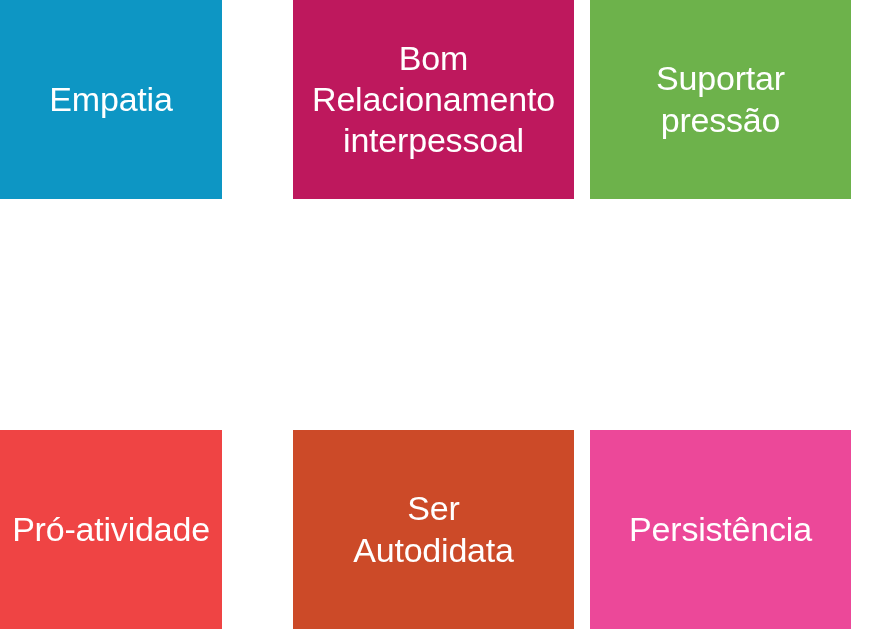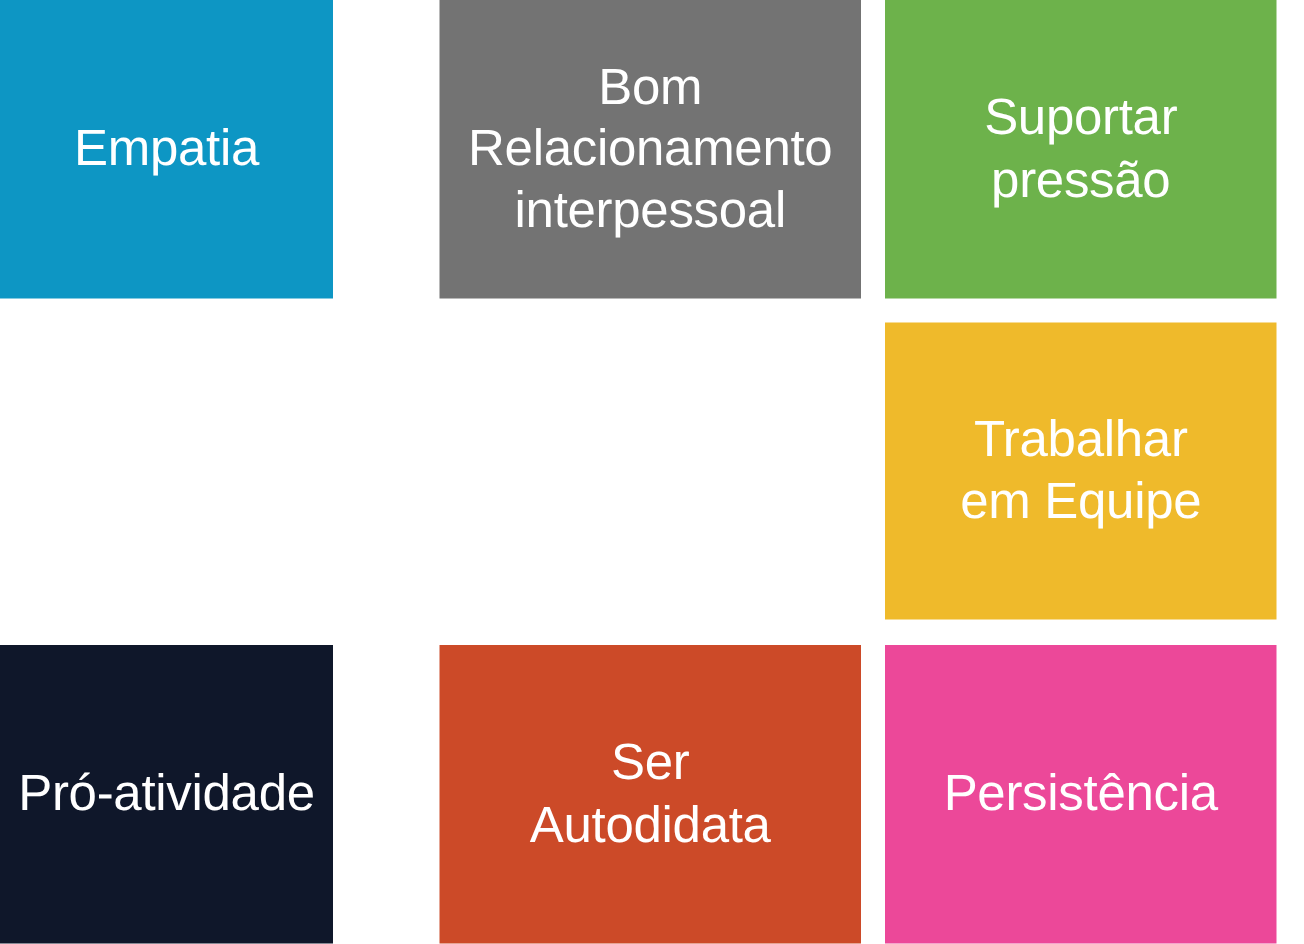--- a/index.html
+++ b/index.html
@@ -52,42 +52,38 @@
 </style>
 </head>
 <body style="background: rgb(255, 255, 255);">
 
 <div id="grid">
 
   <div class="cell r1 c1" style="background: rgb(13, 150, 196);">
     <span class="label">Empatia</span>
   </div>
 
-  <div class="cell r1 c2" style="background: #737373; justify-content: center;">
+  <div class="cell r1 c2" style="background: #be185d; justify-content: center;">
     <span class="label">Bom
 Relacionamento
 interpessoal</span>
   </div>
 
   <div class="cell r1 c3" style="background: rgb(109, 178, 75);">
     <span class="label">Suportar
 pressão</span>
   </div>
 
 
   <div class="cell r2 c2 empty" style="background: rgb(255, 255, 255);">
     <span class="label"></span>
   </div>
 
-  <div class="cell r2 c3" style="background: rgb(239, 186, 43);">
-    <span class="label">Trabalhar
-em Equipe</span>
-  </div>
 
-  <div class="cell r3 c1" style="background: #0f172a;">
+  <div class="cell r3 c1" style="background: #ef4444;">
     <span class="label">Pró-atividade</span>
   </div>
 
   <div class="cell r3 c2" style="background: rgb(204, 74, 40);">
     <span class="label">Ser
 Autodidata</span>
   </div>
 
   <div class="cell r3 c3" style="background: #ec4899;">
     <span class="label">Persistência</span>

